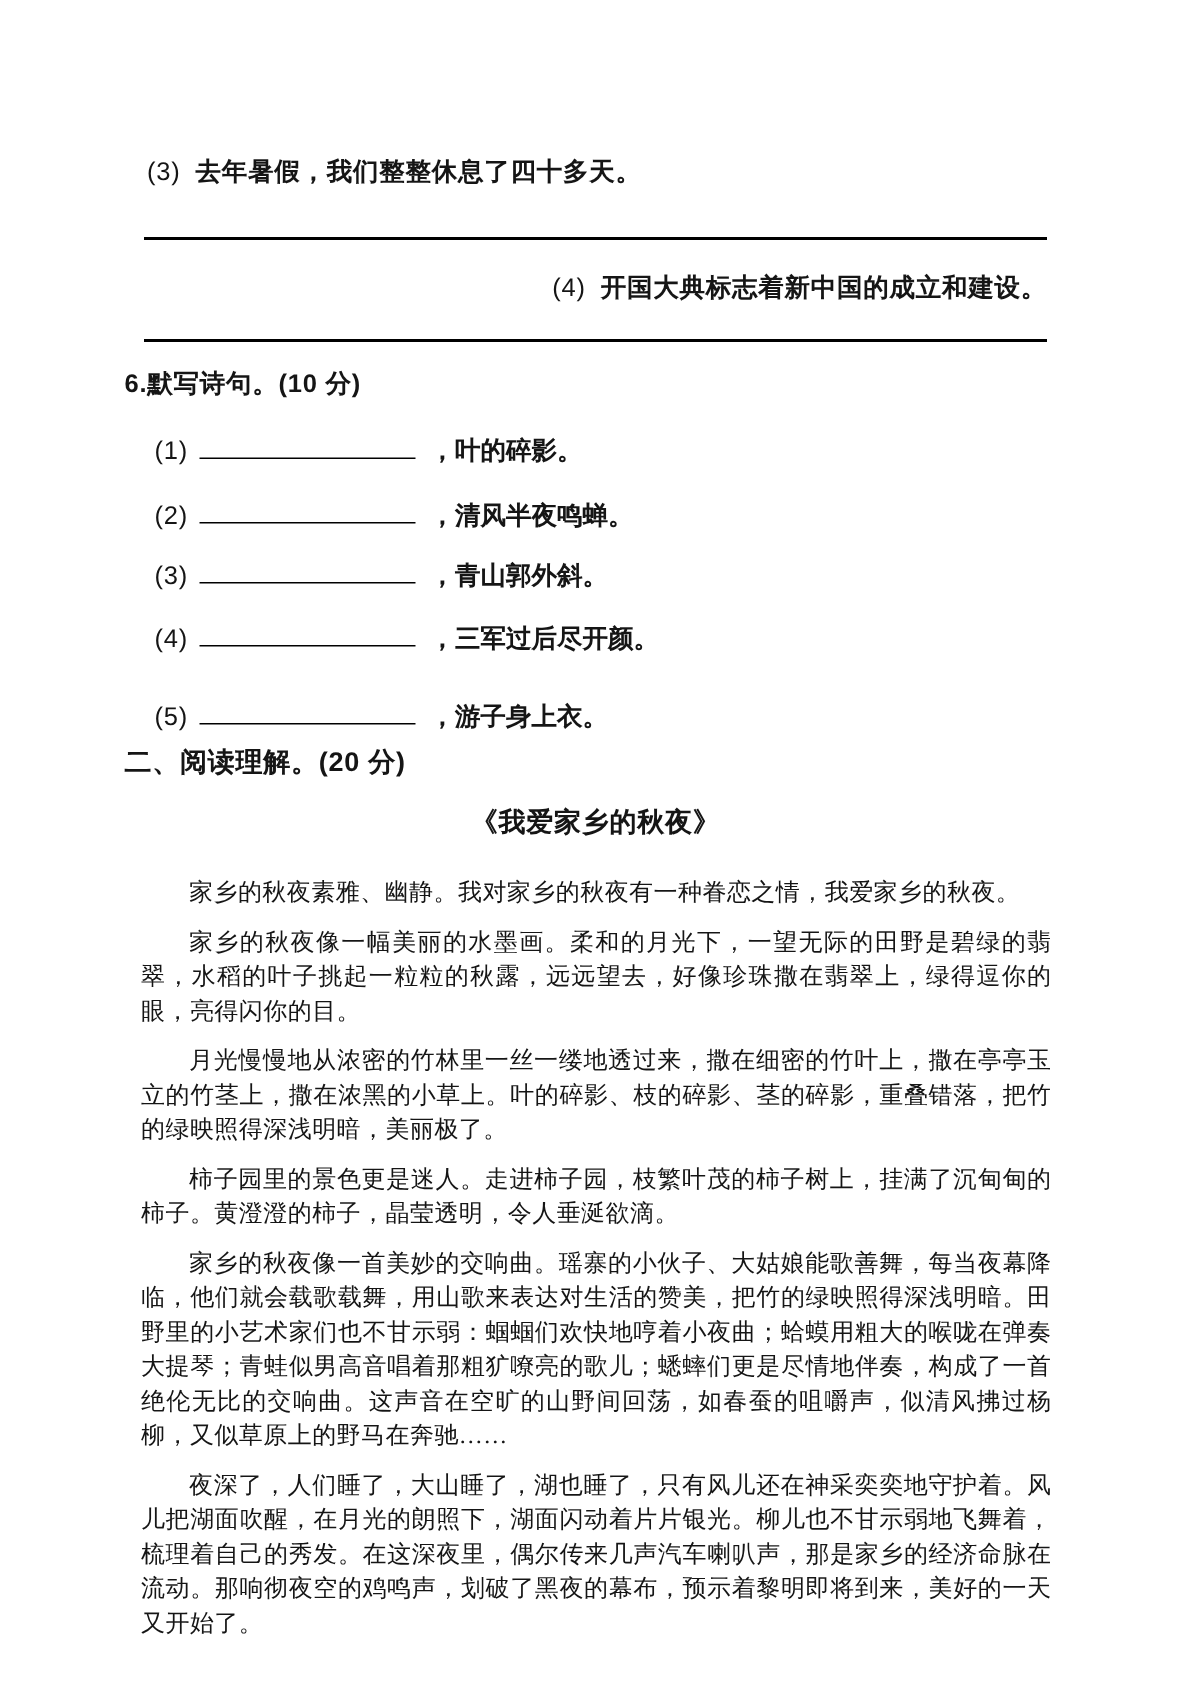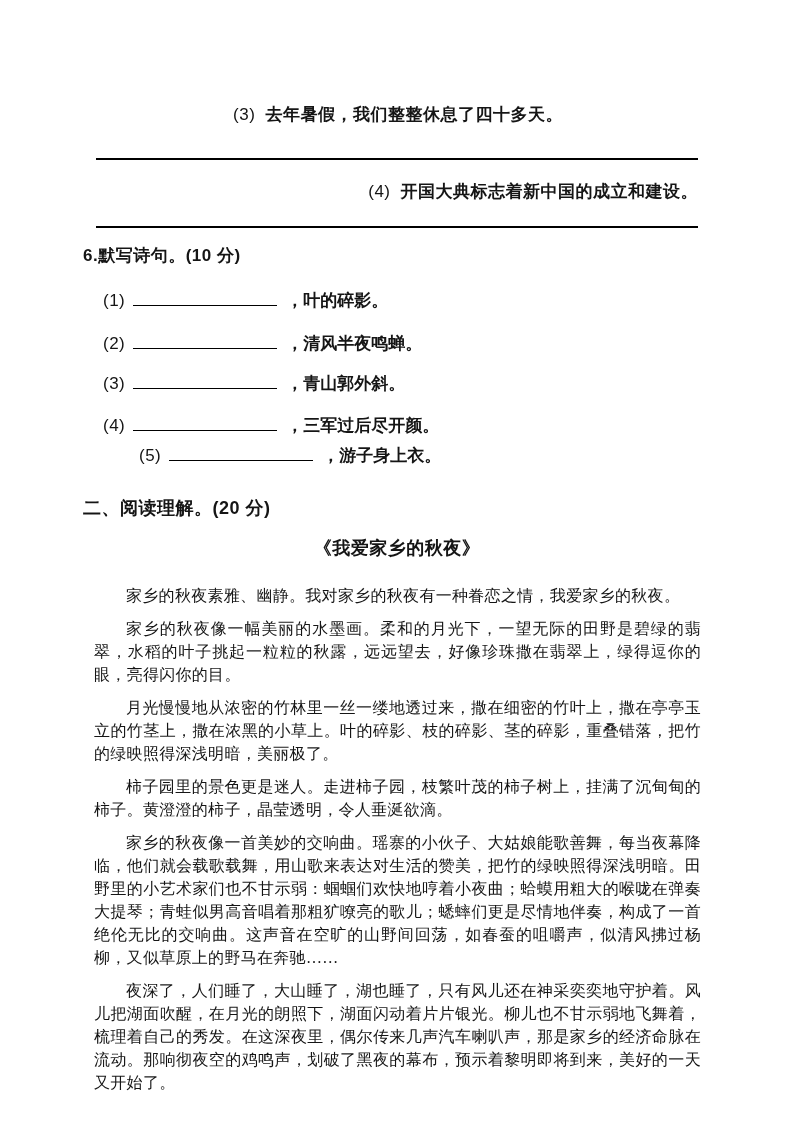--- a/index.html
+++ b/index.html
@@ -62,21 +62,21 @@
     text-indent:2em;
     text-align:justify;
     letter-spacing:0.3px;
   }
 </style>
 </head>
 <body>
 
 <div class="page">
 
-  <div class="exercise-item" style="top:105px;text-align:center;">
+  <div class="exercise-item" style="top:105px;">
     <span class="num">(3)</span><span>去年暑假，我们整整休息了四十多天。</span>
   </div>
   <div class="answer-line" style="top:158px;"></div>
 
   <div class="exercise-item" style="top:182px;text-align:right;">
     <span class="num">(4)</span><span>开国大典标志着新中国的成立和建设。</span>
   </div>
   <div class="answer-line" style="top:226px;"></div>
 
   <div class="q8-heading">6.默写诗句。(10 分)</div>
@@ -86,21 +86,21 @@
   </div>
   <div class="poem-item" style="top:332px;text-align:right;">
     <span class="num">(2)</span><span class="answer-blank"></span><span>，清风半夜鸣蝉。</span>
   </div>
   <div class="poem-item" style="top:372px;">
     <span class="num">(3)</span><span class="answer-blank"></span><span>，青山郭外斜。</span>
   </div>
   <div class="poem-item" style="top:414px;">
     <span class="num">(4)</span><span class="answer-blank"></span><span>，三军过后尽开颜。</span>
   </div>
-  <div class="poem-item" style="top:444px;margin-left:36px;">
+  <div class="poem-item" style="top:466px;">
     <span class="num">(5)</span><span class="answer-blank"></span><span>，游子身上衣。</span>
   </div>
 
   <div class="section-heading">二、阅读理解。(20 分)</div>
   <div class="article-title">《我爱家乡的秋夜》</div>
 
   <div class="article">
     <p>家乡的秋夜素雅、幽静。我对家乡的秋夜有一种眷恋之情，我爱家乡的秋夜。</p>
     <p>家乡的秋夜像一幅美丽的水墨画。柔和的月光下，一望无际的田野是碧绿的翡翠，水稻的叶子挑起一粒粒的秋露，远远望去，好像珍珠撒在翡翠上，绿得逗你的眼，亮得闪你的目。</p>
     <p>月光慢慢地从浓密的竹林里一丝一缕地透过来，撒在细密的竹叶上，撒在亭亭玉立的竹茎上，撒在浓黑的小草上。叶的碎影、枝的碎影、茎的碎影，重叠错落，把竹的绿映照得深浅明暗，美丽极了。</p>

